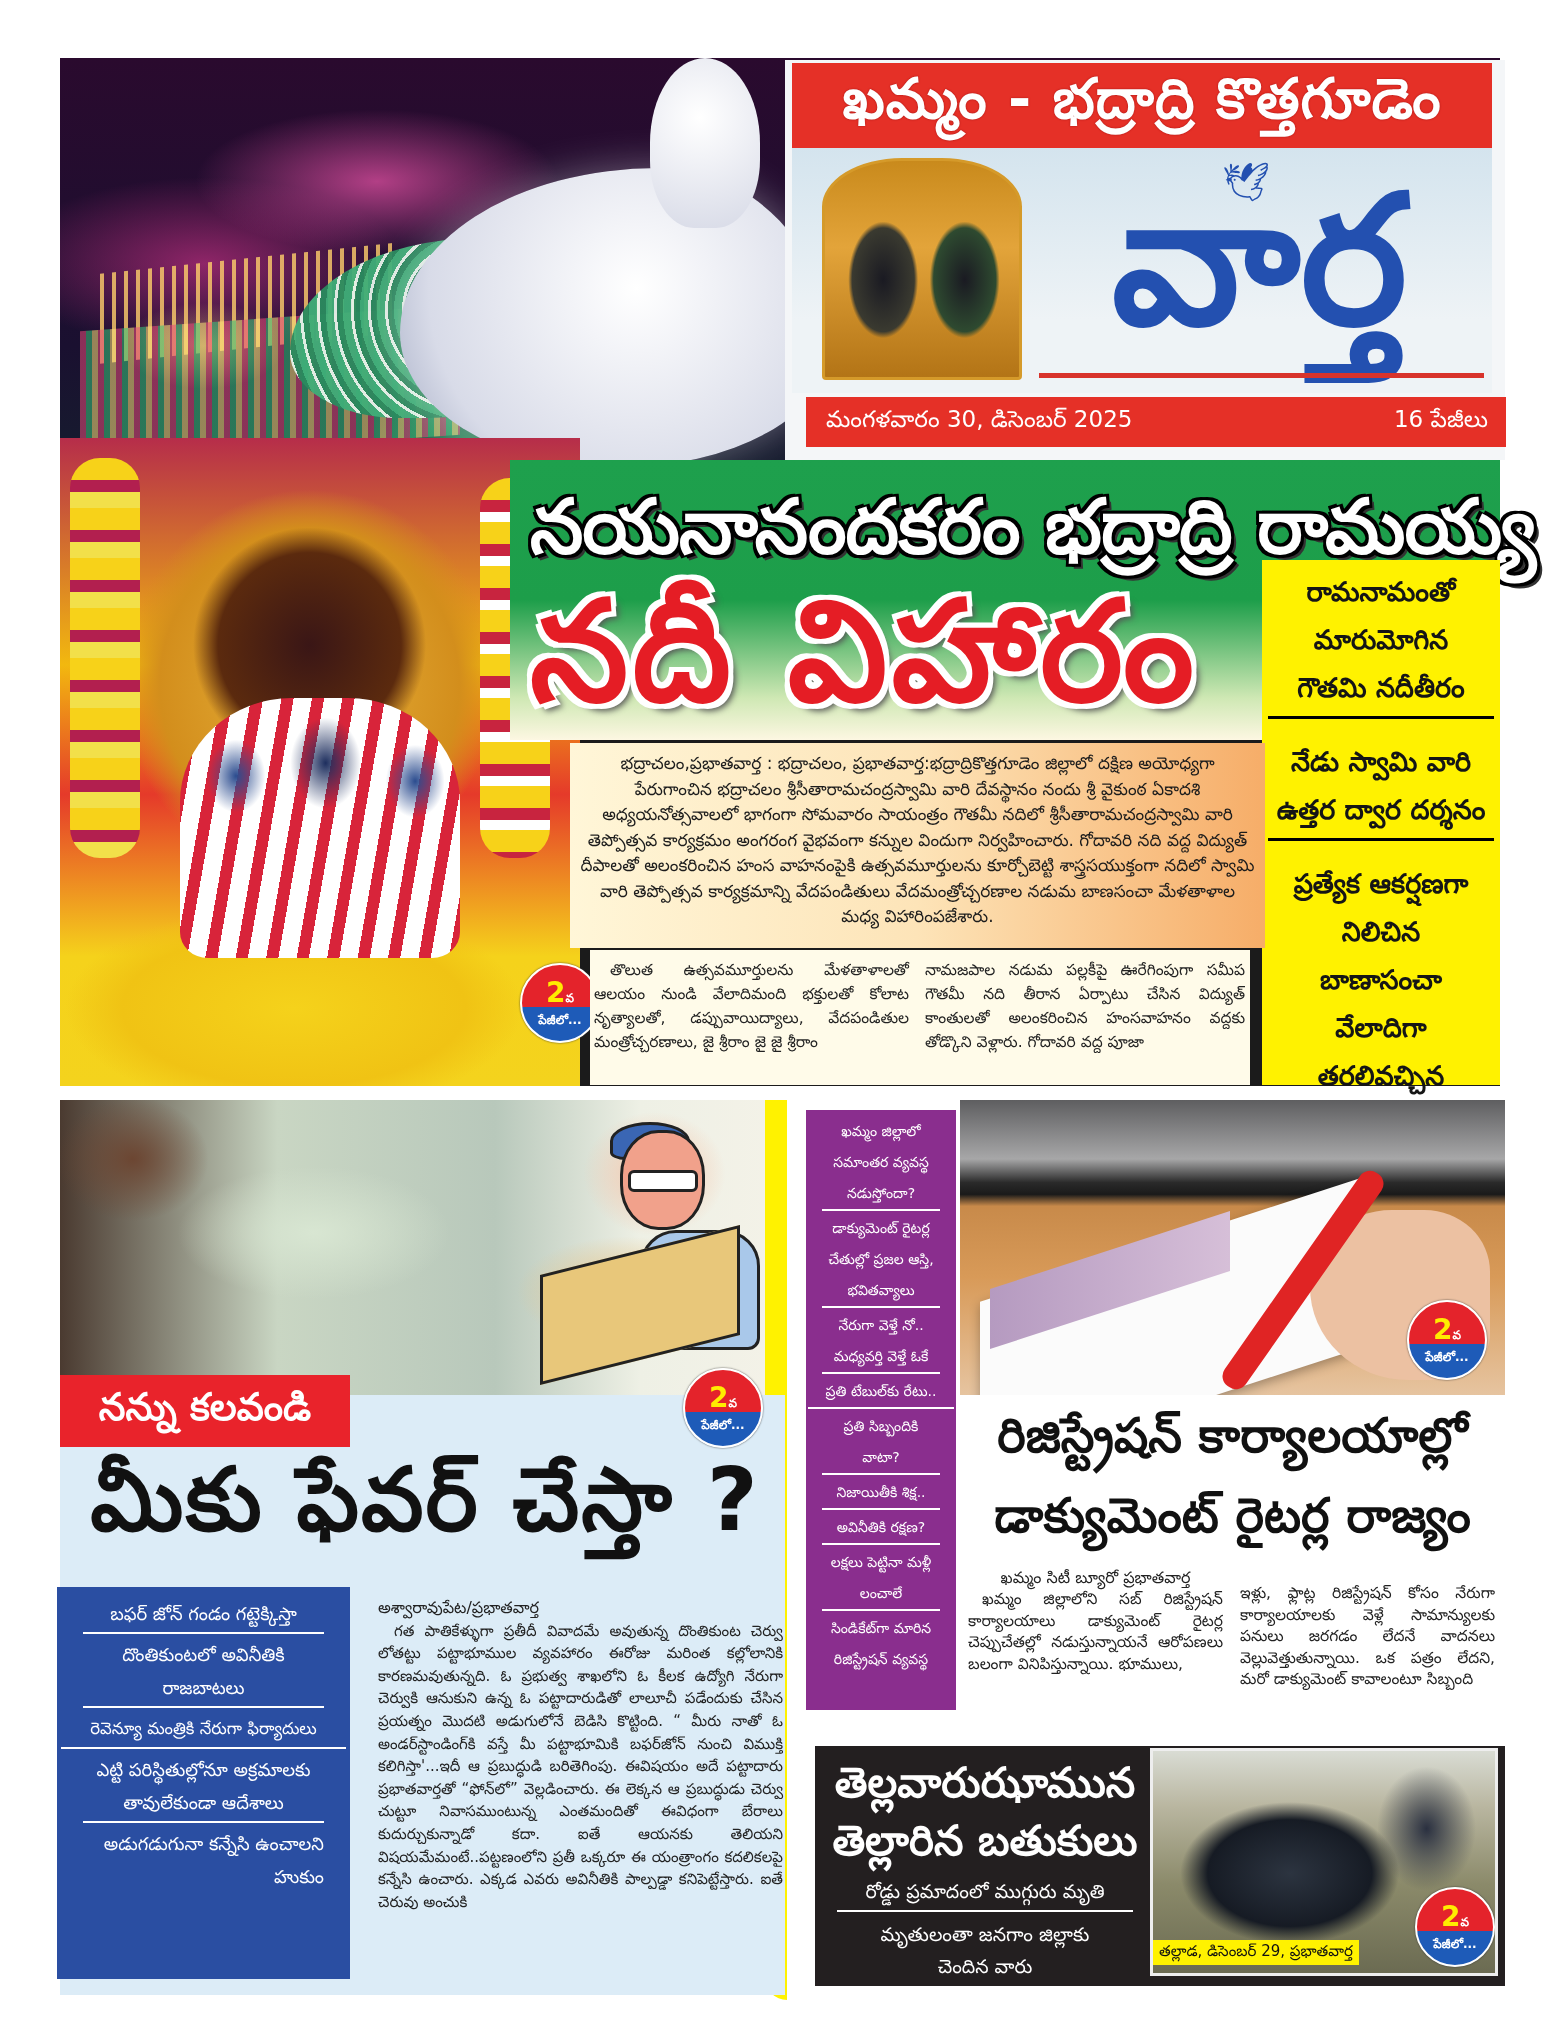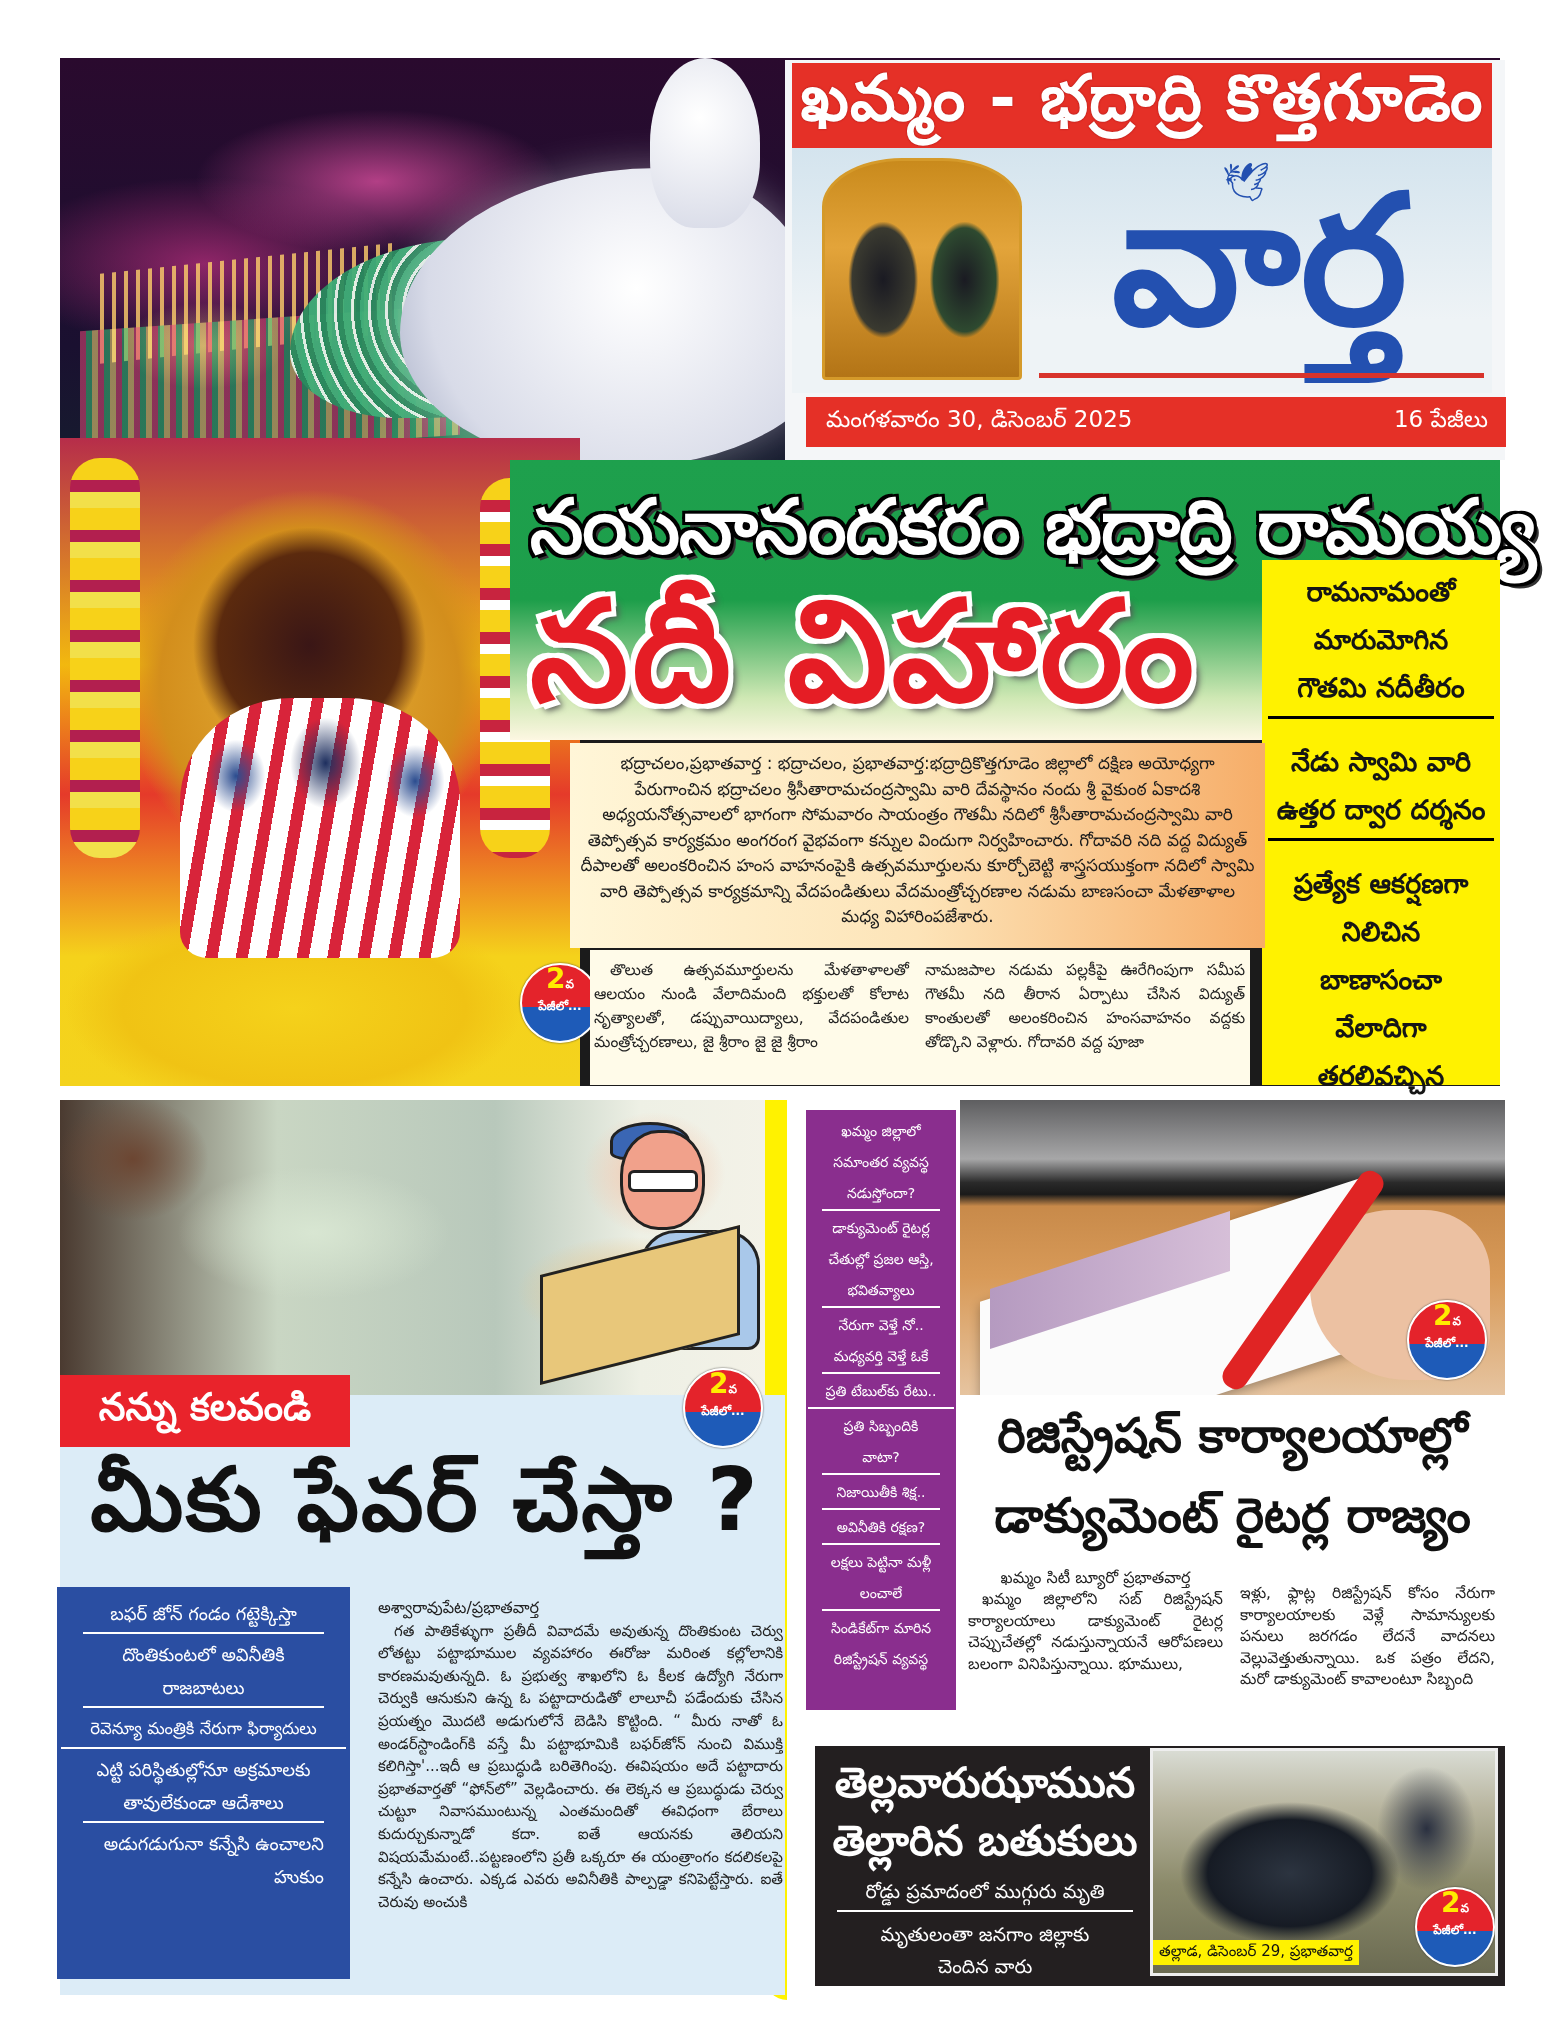--- a/index.html
+++ b/index.html
@@ -71,21 +71,21 @@
     border-radius: 40% 40% 10% 10%;
   }
 
   
   .masthead {
     left: 785px; top: 60px; width: 720px; height: 400px; background: #f4f6f8;
   }
   .mast-band {
     position: absolute; left: 7px; top: 3px; width: 700px; height: 85px;
     background: #e53027; color: #fff;
-    font-family: "DejaVu Sans", sans-serif; font-weight: bold; font-size: 64px;
+    font-family: "DejaVu Sans", sans-serif; font-weight: bold; font-size: 56px;
     display: flex; align-items: center; justify-content: center; letter-spacing: 1px;
     text-shadow: 0 0 2px #a01010;
   }
   .mast-mid {
     position: absolute; left: 7px; top: 88px; width: 700px; height: 245px;
     background: linear-gradient(180deg, #d4e4ee, #eef3f6 70%);
   }
   .deity-frame {
     position: absolute; left: 30px; top: 10px; width: 200px; height: 222px;
     border-radius: 40% 40% 4px 4px / 22% 22% 4px 4px;
@@ -140,21 +140,21 @@
 
   .body-top {
     left: 590px; top: 950px; width: 660px; height: 135px; background: #fffbe9;
   }
   .col { position: absolute; font-size: 15.5px; line-height: 24px; color: #222; text-align: justify; }
 
   
   .badge {
     position: absolute; width: 80px; height: 80px; border-radius: 50%;
     background: linear-gradient(180deg, #e4232b 0 55%, #1e5bb8 55% 100%);
-    display: flex; flex-direction: column; align-items: center; justify-content: flex-start;
+    display: flex; flex-direction: column; align-items: center; justify-content: center;
     border: 2px solid #fff; box-shadow: 0 0 2px #333;
   }
   .badge .b1 { color: #ffec00; font-size: 28px; font-weight: bold; line-height: 28px; }
   .badge .b1 small { font-size: 12px; color: #fff; }
   .badge .b2 { color: #fff; font-size: 12px; font-weight: bold; line-height: 16px; }
 
   
   .money-photo {
     left: 60px; top: 1100px; width: 725px; height: 295px;
     background:

